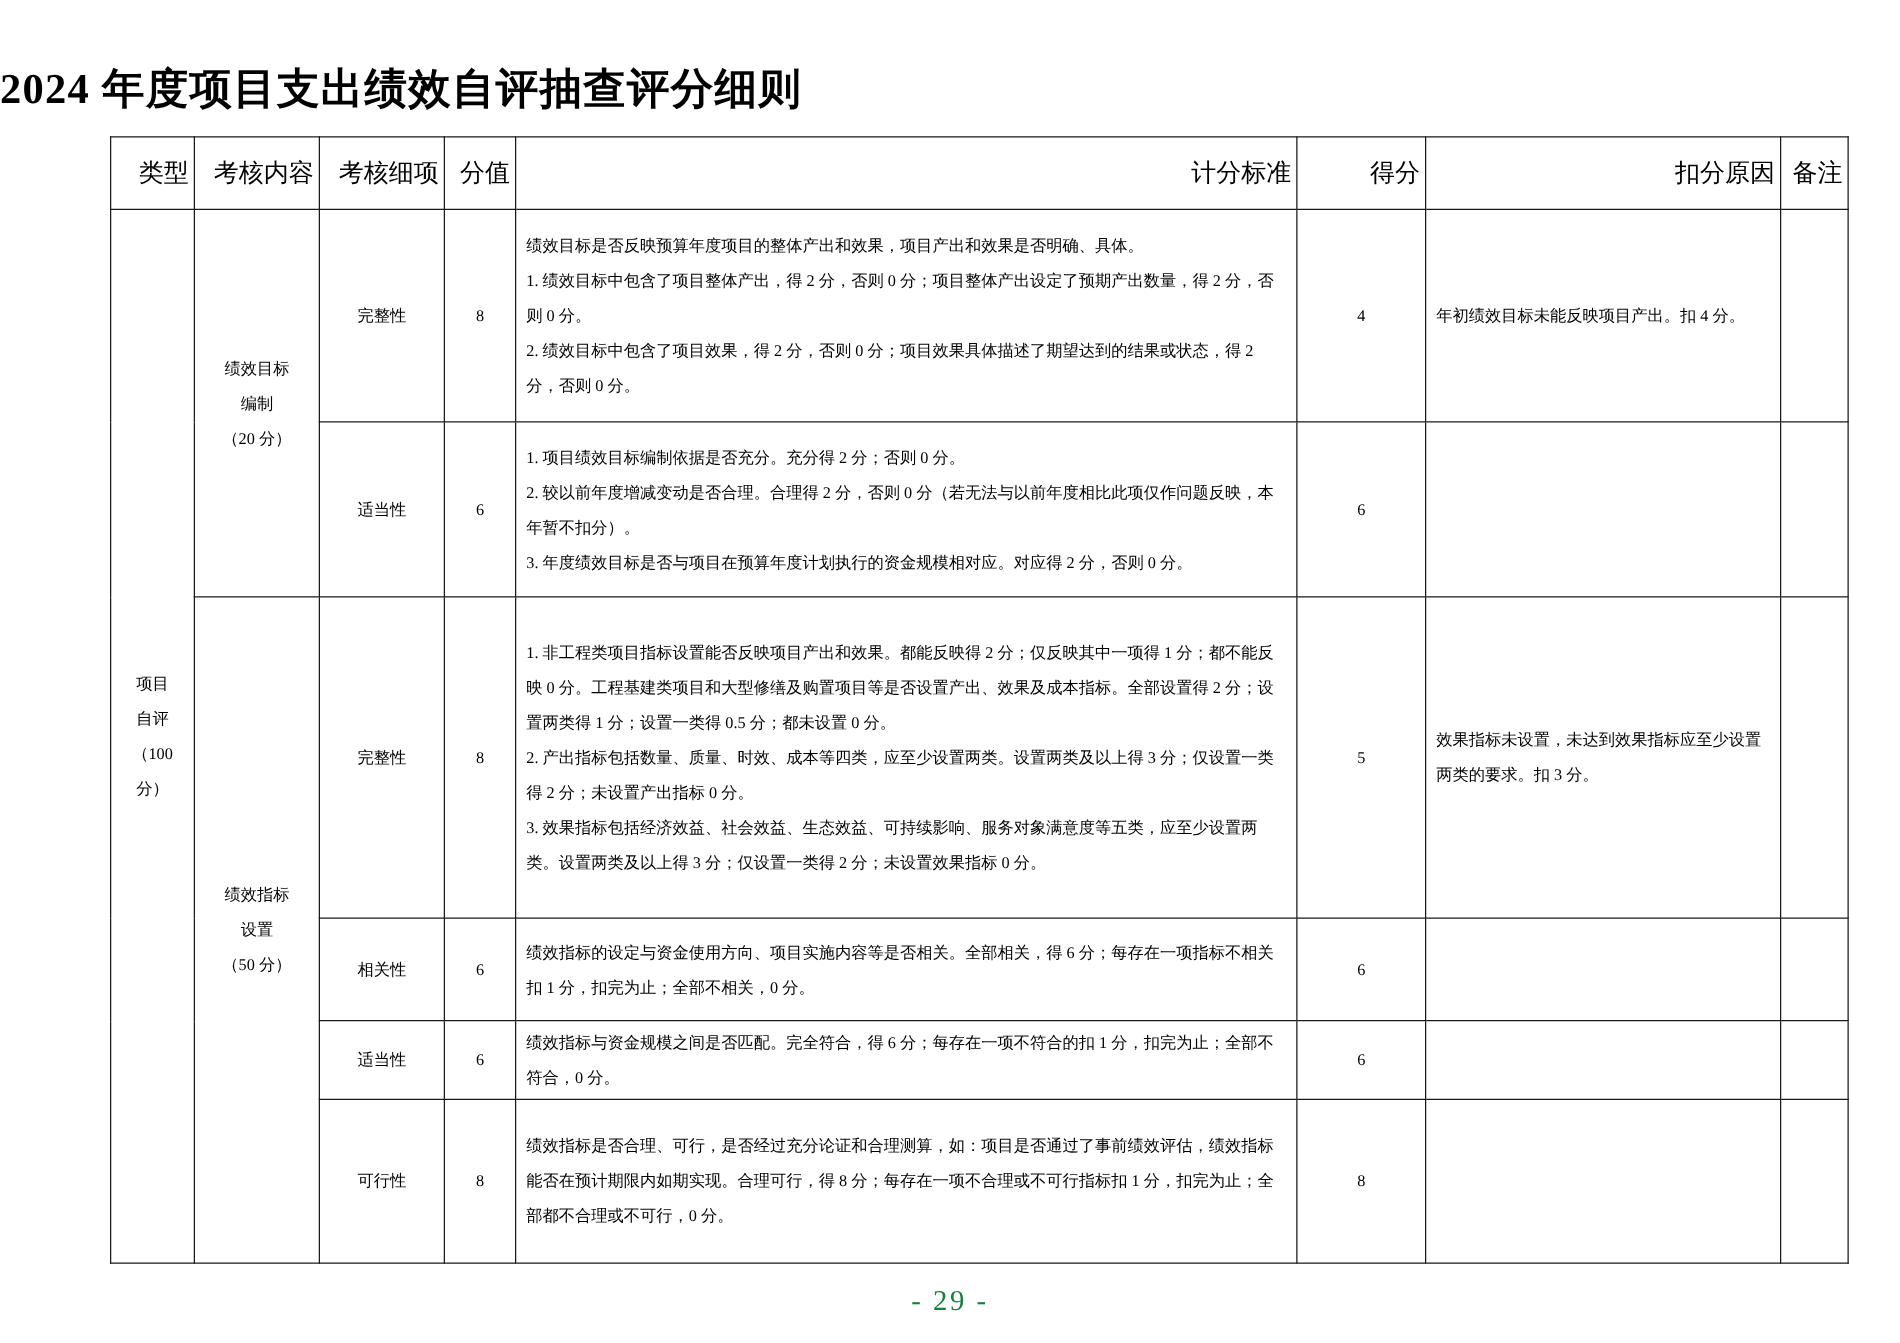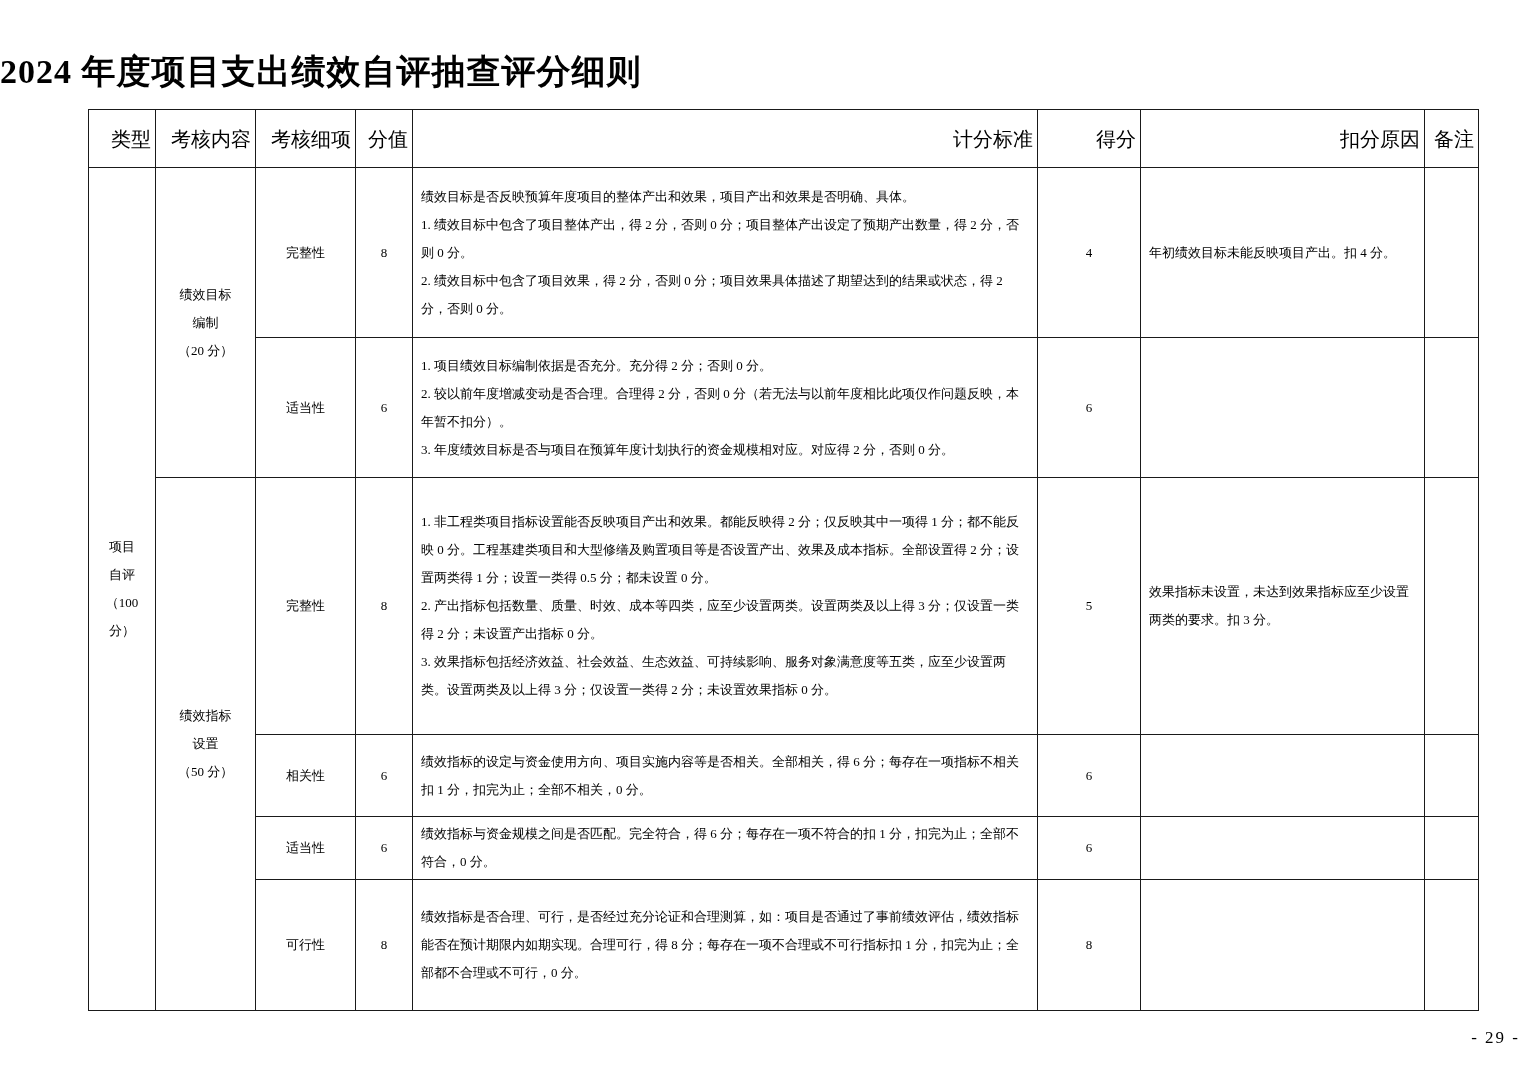--- a/index.html
+++ b/index.html
@@ -62,23 +62,23 @@
   }
   .c-left {
     text-align: left;
     white-space: pre-line;
   }
   .page-footer {
     position: absolute;
     left: 0;
     top: 1028px;
     width: 100%;
-    text-align: right;
-    font-size: 17px;
-    color: #000000;
+    text-align: center;
+    font-size: 23px;
+    color: #15803d;
     letter-spacing: 2px;
   }
 </style>
 </head>
 <body>
 
 <h1 class="page-title">2024 年度项目支出绩效自评抽查评分细则</h1>
 
 <table class="rubric">
   <colgroup>

